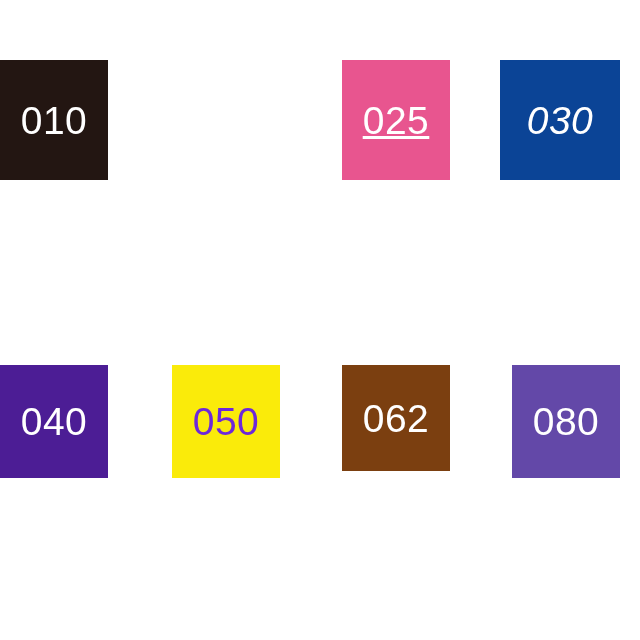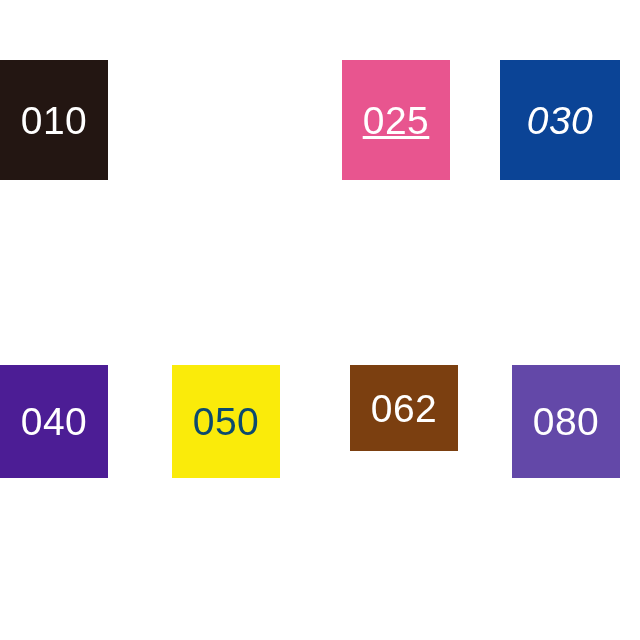--- a/index.html
+++ b/index.html
@@ -50,21 +50,21 @@
     <div class="swatch" style="left: 342px; top: 60px; width: 108px; height: 120px; background: rgb(232, 85, 143);">
       <span class="swatch-label" style="color: rgb(255, 255, 255); text-decoration: underline;">025</span>
     </div>
     <div class="swatch" style="left: 500px; top: 60px; width: 120px; height: 120px; background: rgb(11, 68, 150); font-style: italic;">
       <span class="swatch-label" style="color: rgb(255, 255, 255);">030</span>
     </div>
     <div class="swatch" style="left: 0px; top: 365px; width: 108px; height: 113px; background: #4c1d95;">
       <span class="swatch-label" style="color: rgb(255, 255, 255);">040</span>
     </div>
     <div class="swatch" style="left: 172px; top: 365px; width: 108px; height: 113px; background: rgb(250, 235, 10);">
-      <span class="swatch-label" style="color: #0c4a6e; text-align: right;">050</span>
+      <span class="swatch-label" style="color: #6d28d9; text-align: right;">050</span>
     </div>
-    <div class="swatch" style="left: 350px; top: 365px; width: 108px; height: 86px; background: rgb(123, 63, 16);">
+    <div class="swatch" style="left: 342px; top: 365px; width: 108px; height: 106px; background: rgb(123, 63, 16);">
       <span class="swatch-label" style="color: rgb(255, 255, 255);">062</span>
     </div>
     <div class="swatch" style="left: 512px; top: 365px; width: 108px; height: 113px; background: rgb(99, 72, 168);">
       <span class="swatch-label" style="color: rgb(255, 255, 255);">080</span>
     </div>
   </div>
 
 </body></html>

